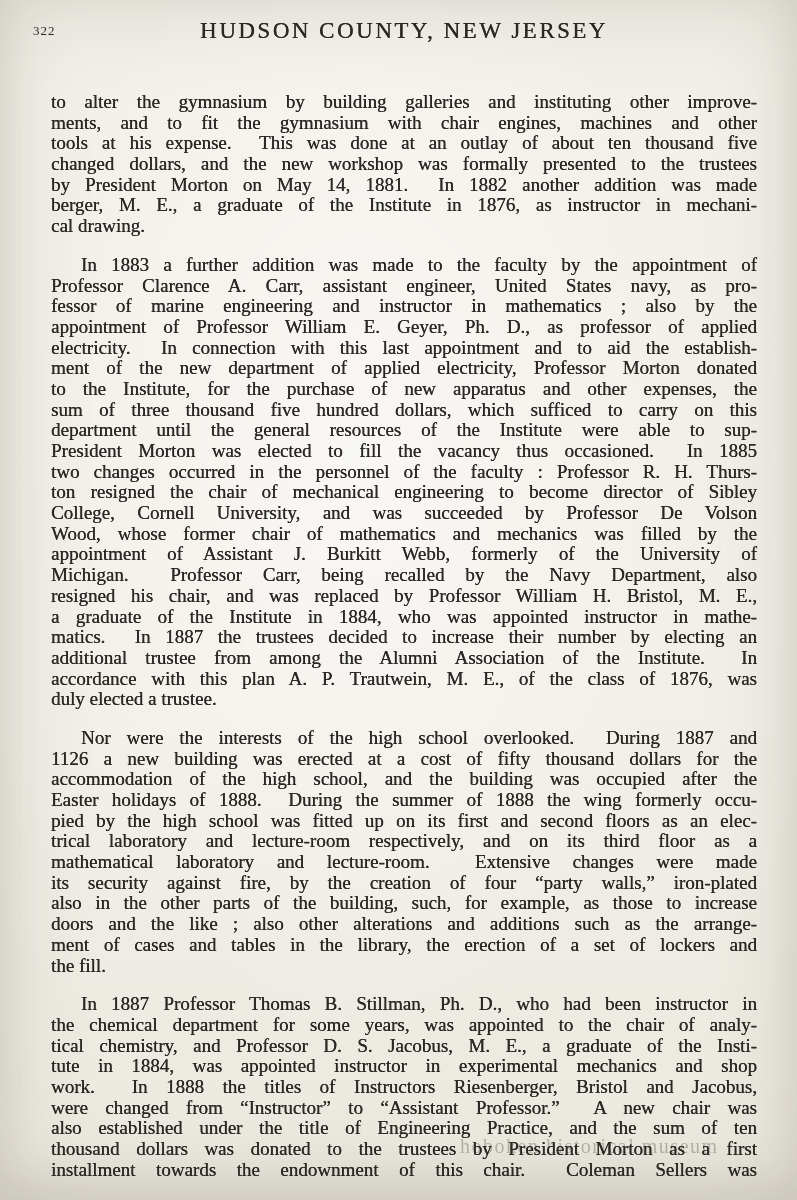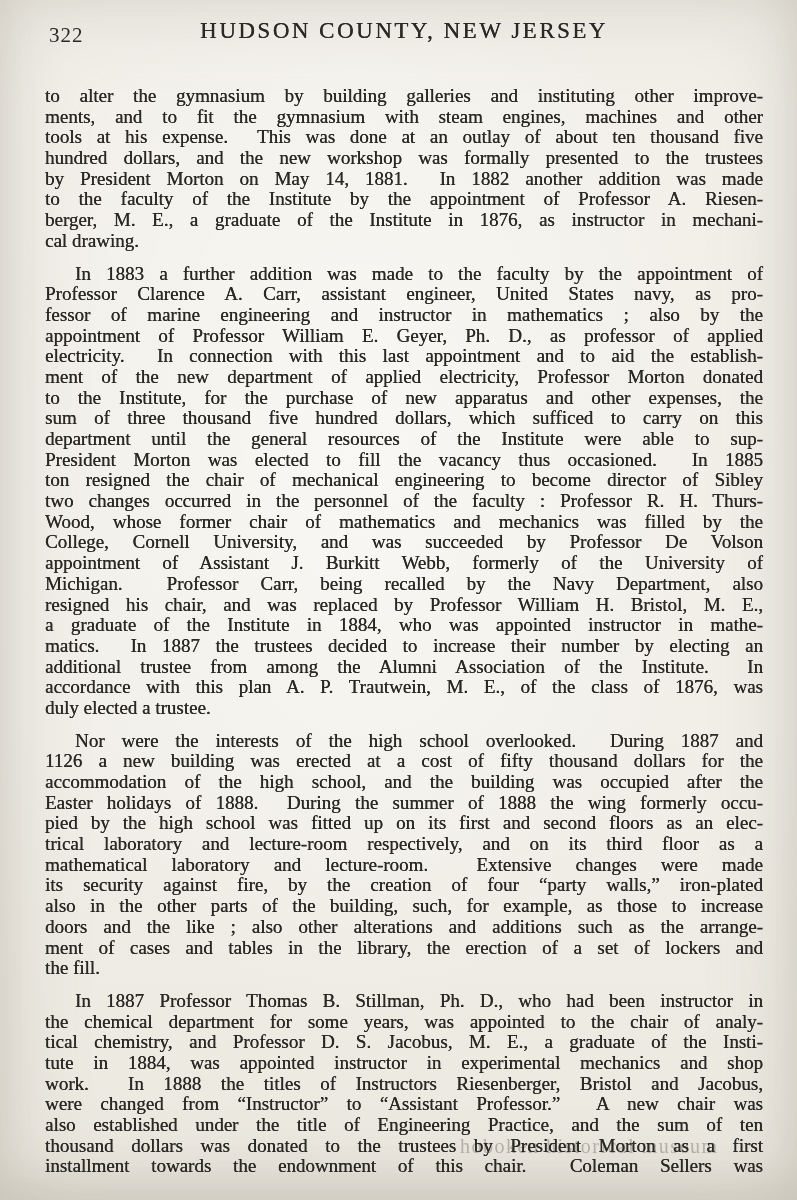--- a/index.html
+++ b/index.html
@@ -25,43 +25,43 @@
   }
   .page-header {
     position: absolute;
     top: 18px;
     left: 33px;
     width: 742px;
     height: 34px;
   }
   .page-number {
     position: absolute;
-    left: 16px;
+    left: 0;
     top: 5px;
-    font-size: 21px;
+    font-size: 13px;
     letter-spacing: 1px;
   }
   .header-title {
     display: block;
     text-align: center;
     font-size: 23px;
     letter-spacing: 2.5px;
     text-shadow: 0.25px 0 0 currentColor;
   }
   .body-text {
     position: absolute;
     top: 74px;
     left: 33px;
     width: 742px;
     z-index: 1;
     font-size: 19px;
     line-height: 20.7px;
     text-shadow: 0.2px 0 0 currentColor;
   }
-  .paragraph { margin: 12px; }
+  .paragraph { margin: 18px; }
   .line {
     height: 20.7px;
     text-align: justify;
     text-align-last: justify;
     overflow: visible;
   }
   .line.last {
     text-align: center;
     text-align-last: left;
   }
@@ -84,43 +84,42 @@
   <div class="page-header">
     <span class="page-number">322</span>
     <span class="header-title">HUDSON COUNTY, NEW JERSEY</span>
   </div>
 
   <div class="watermark">hoboken historical museum</div>
 
   <div class="body-text">
       <div class="paragraph">
         <div class="line">to alter the gymnasium by building galleries and instituting other improve-</div>
-        <div class="line">ments, and to fit the gymnasium with steam engines, machines and other</div>
+        <div class="line">ments, and to fit the gymnasium with chair engines, machines and other</div>
         <div class="line">tools at his expense.&nbsp; This was done at an outlay of about ten thousand five</div>
-        <div class="line">hundred dollars, and the new workshop was formally presented to the trustees</div>
+        <div class="line">changed dollars, and the new workshop was formally presented to the trustees</div>
         <div class="line">by President Morton on May 14, 1881.&nbsp; In 1882 another addition was made</div>
-        <div class="line">to the faculty of the Institute by the appointment of Professor A. Riesen-</div>
         <div class="line">berger, M. E., a graduate of the Institute in 1876, as instructor in mechani-</div>
         <div class="line last">cal drawing.</div>
       </div>
       <div class="paragraph">
         <div class="line indent">In 1883 a further addition was made to the faculty by the appointment of</div>
         <div class="line">Professor Clarence A. Carr, assistant engineer, United States navy, as pro-</div>
         <div class="line">fessor of marine engineering and instructor in mathematics ; also by the</div>
         <div class="line">appointment of Professor William E. Geyer, Ph. D., as professor of applied</div>
         <div class="line">electricity.&nbsp; In connection with this last appointment and to aid the establish-</div>
         <div class="line">ment of the new department of applied electricity, Professor Morton donated</div>
         <div class="line">to the Institute, for the purchase of new apparatus and other expenses, the</div>
         <div class="line">sum of three thousand five hundred dollars, which sufficed to carry on this</div>
         <div class="line">department until the general resources of the Institute were able to sup-</div>
         <div class="line">President Morton was elected to fill the vacancy thus occasioned.&nbsp; In 1885</div>
+        <div class="line">two changes occurred in the personnel of the faculty : Professor R. H. Thurs-</div>
         <div class="line">ton resigned the chair of mechanical engineering to become director of Sibley</div>
-        <div class="line">two changes occurred in the personnel of the faculty : Professor R. H. Thurs-</div>
+        <div class="line">College, Cornell University, and was succeeded by Professor De Volson</div>
         <div class="line">Wood, whose former chair of mathematics and mechanics was filled by the</div>
-        <div class="line">College, Cornell University, and was succeeded by Professor De Volson</div>
         <div class="line">appointment of Assistant J. Burkitt Webb, formerly of the University of</div>
         <div class="line">Michigan.&nbsp; Professor Carr, being recalled by the Navy Department, also</div>
         <div class="line">resigned his chair, and was replaced by Professor William H. Bristol, M. E.,</div>
         <div class="line">a graduate of the Institute in 1884, who was appointed instructor in mathe-</div>
         <div class="line">matics.&nbsp; In 1887 the trustees decided to increase their number by electing an</div>
         <div class="line">additional trustee from among the Alumni Association of the Institute.&nbsp; In</div>
         <div class="line">accordance with this plan A. P. Trautwein, M. E., of the class of 1876, was</div>
         <div class="line last">duly elected a trustee.</div>
       </div>
       <div class="paragraph">

